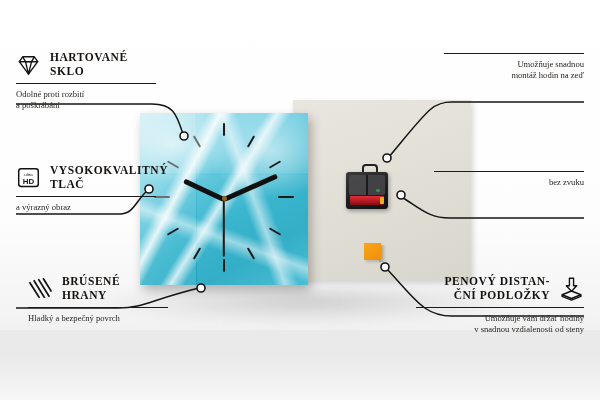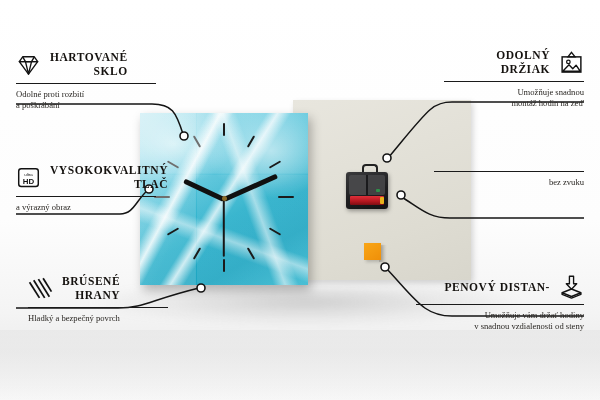--- a/index.html
+++ b/index.html
@@ -80,21 +80,21 @@
   .feature{position:absolute;}
   .f-head{display:flex;align-items:center;gap:9px;}
   .f-title{
     font-family:"Liberation Serif", serif;
     font-weight:bold;font-size:11.5px;letter-spacing:.55px;color:#15120f;
     line-height:14px;text-transform:none;}
   .f-rule{height:1px;background:#1a1a1a;margin:5px 0 5px 0;}
   .f-desc{font-family:Liberation Serif, serif;font-size:8.6px;line-height:11px;color:#2a2723;}
 
   .left .f-head{justify-content:flex-start;}
-  .left .f-title{text-align:right;}
+  .left .f-title{text-align:left;}
   .left .f-desc{text-align:left;}
   .right .f-head{justify-content:flex-end;}
   .right .f-title{text-align:right;}
   .right .f-desc{text-align:right;}
 
   .ico{width:25px;height:25px;flex:0 0 25px;display:block;}
   .ico svg{display:block;width:25px;height:25px;}
 </style>
 </head>
 <body>
@@ -220,48 +220,35 @@
         <div class="f-title">BRÚSENÉ</div>
         <div class="f-title">HRANY</div>
       </div>
     </div>
     <div class="f-rule"></div>
     <div class="f-desc">Hladký a bezpečný povrch</div>
     <div class="f-desc"></div>
   </div>
 
   <div class="feature right" style="left:444px;top:48px;width:140px;">
-    <div class="f-head">
-      <div>
-        <div class="f-title">ODOLNÝ</div>
-        <div class="f-title">DRŽIAK</div>
-      </div>
-      <span class="ico">
-        <svg viewBox="0 0 24 24">
-          <path d="M12 2.2 L15.4 6.6 H8.6 Z" fill="none" stroke="#121212" stroke-width="1.3"></path>
-          <rect x="3" y="6.6" width="18" height="14.6" fill="none" stroke="#121212" stroke-width="1.4"></rect>
-          <circle cx="9" cy="11.4" r="1.7" fill="none" stroke="#121212" stroke-width="1.2"></circle>
-          <path d="M3.6 20.4 L9.6 14.2 L13.2 18 L16.4 14.6 L20.4 20.4 Z" fill="none" stroke="#121212" stroke-width="1.3" stroke-linejoin="round"></path>
-        </svg>
-      </span>
-    </div>
     <div class="f-rule"></div>
     <div class="f-desc">Umožňuje snadnou</div>
     <div class="f-desc">montáž hodin na zeď</div>
   </div>
 
   <div class="feature right" style="left:434px;top:166px;width:150px;">
     <div class="f-rule"></div>
     <div class="f-desc">bez zvuku</div>
   </div>
 
   <div class="feature right" style="left:416px;top:274px;width:168px;">
     <div class="f-head">
       <div>
         <div class="f-title">PENOVÝ DISTAN-</div>
+        <div class="f-title">ČNÍ PODLOŽKY</div>
       </div>
       <span class="ico">
         <svg viewBox="0 0 24 24">
             <g fill="none" stroke="#121212" stroke-width="1.3" stroke-linejoin="round">
           <path d="M10 2.2h4v7.2h3L12 14.6 7 9.4h3V2.2z"></path>
           <path d="M12 14.4 L3 18 L12 21.6 L21 18 Z"></path>
           <path d="M3 18v1.6l9 3.6 9-3.6V18"></path>
             </g>
           </svg>
       </span>

